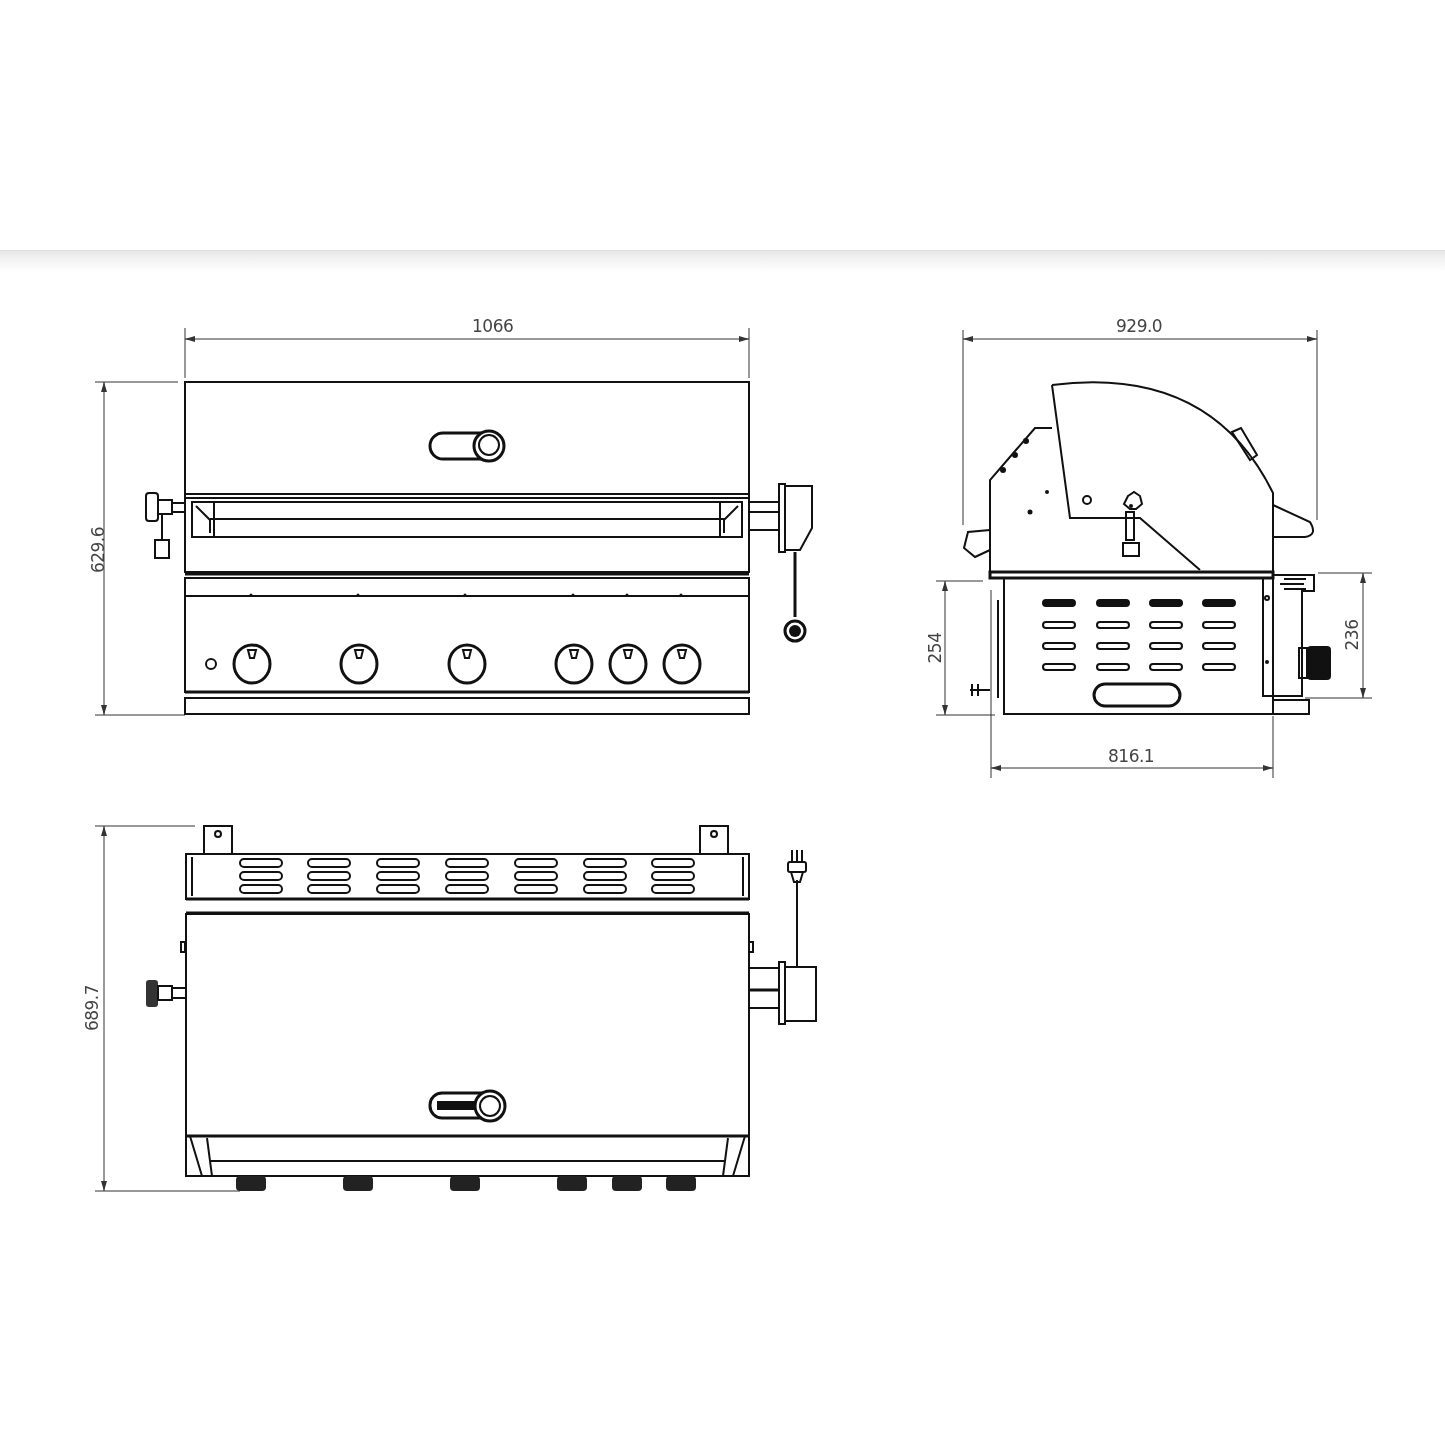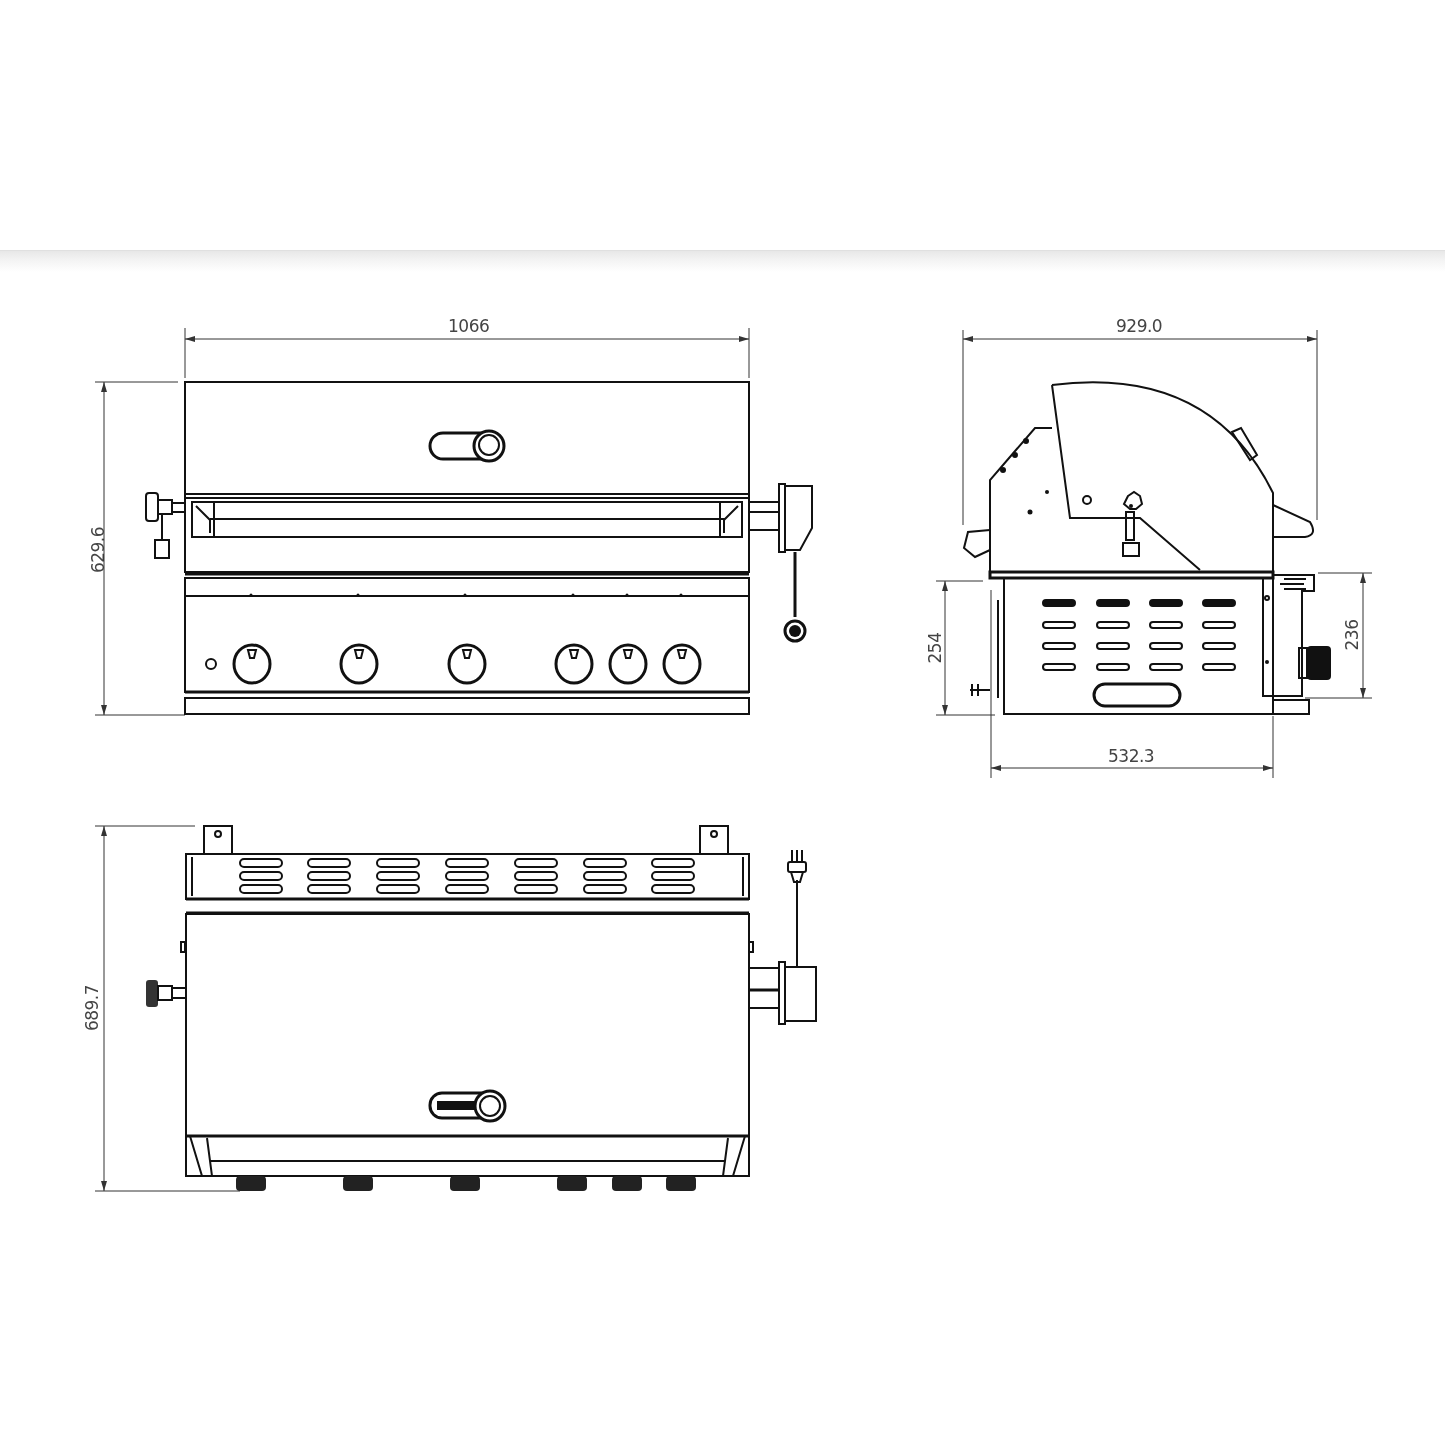--- a/index.html
+++ b/index.html
@@ -12,24 +12,24 @@
   .thick { stroke: #111; stroke-width: 3; fill: none; }
   .fillw { fill: #fff; }
   .dimline { stroke: #333; stroke-width: 1; fill: none; }
 </style>
 </head>
 <body>
 
 <div class="divider"></div>
 <div class="divider-line"></div>
 
-<div style="position:absolute;left:448px;top:316px;font-size:17px;color:#444;font-family:'DejaVu Sans',sans-serif;letter-spacing:-0.5px;">1066</div>
+<div style="position:absolute;left:472px;top:316px;font-size:17px;color:#444;font-family:'DejaVu Sans',sans-serif;letter-spacing:-0.5px;">1066</div>
 <div style="position:absolute;left:68px;top:540px;font-size:17px;color:#444;transform:rotate(-90deg);transform-origin:center;width:60px;text-align:center;font-family:'DejaVu Sans',sans-serif;letter-spacing:-0.5px;">629.6</div>
 <div style="position:absolute;left:1116px;top:316px;font-size:17px;color:#444;font-family:'DejaVu Sans',sans-serif;letter-spacing:-0.5px;">929.0</div>
-<div style="position:absolute;left:1108px;top:746px;font-size:17px;color:#444;font-family:'DejaVu Sans',sans-serif;letter-spacing:-0.5px;">532.3</div>
+<div style="position:absolute;left:1108px;top:746px;font-size:17px;color:#444;font-family:'DejaVu Sans',sans-serif;letter-spacing:-0.5px;">816.1</div>
 <div style="position:absolute;left:910px;top:638px;font-size:17px;color:#444;transform:rotate(-90deg);width:50px;text-align:center;font-family:'DejaVu Sans',sans-serif;letter-spacing:-0.5px;">254</div>
 <div style="position:absolute;left:1327px;top:625px;font-size:17px;color:#444;transform:rotate(-90deg);width:50px;text-align:center;font-family:'DejaVu Sans',sans-serif;letter-spacing:-0.5px;">236</div>
 <div style="position:absolute;left:62px;top:998px;font-size:17px;color:#444;transform:rotate(-90deg);width:60px;text-align:center;font-family:'DejaVu Sans',sans-serif;letter-spacing:-0.5px;">689.7</div>
 
 <svg class="drawing" width="1445" height="1445" viewBox="0 0 1445 1445">
   <defs>
     <marker id="arr" markerWidth="10" markerHeight="6" refX="10" refY="3" orient="auto-start-reverse">
       <path d="M0,0 L10,3 L0,6 z" fill="#333"></path>
     </marker>
   </defs>

